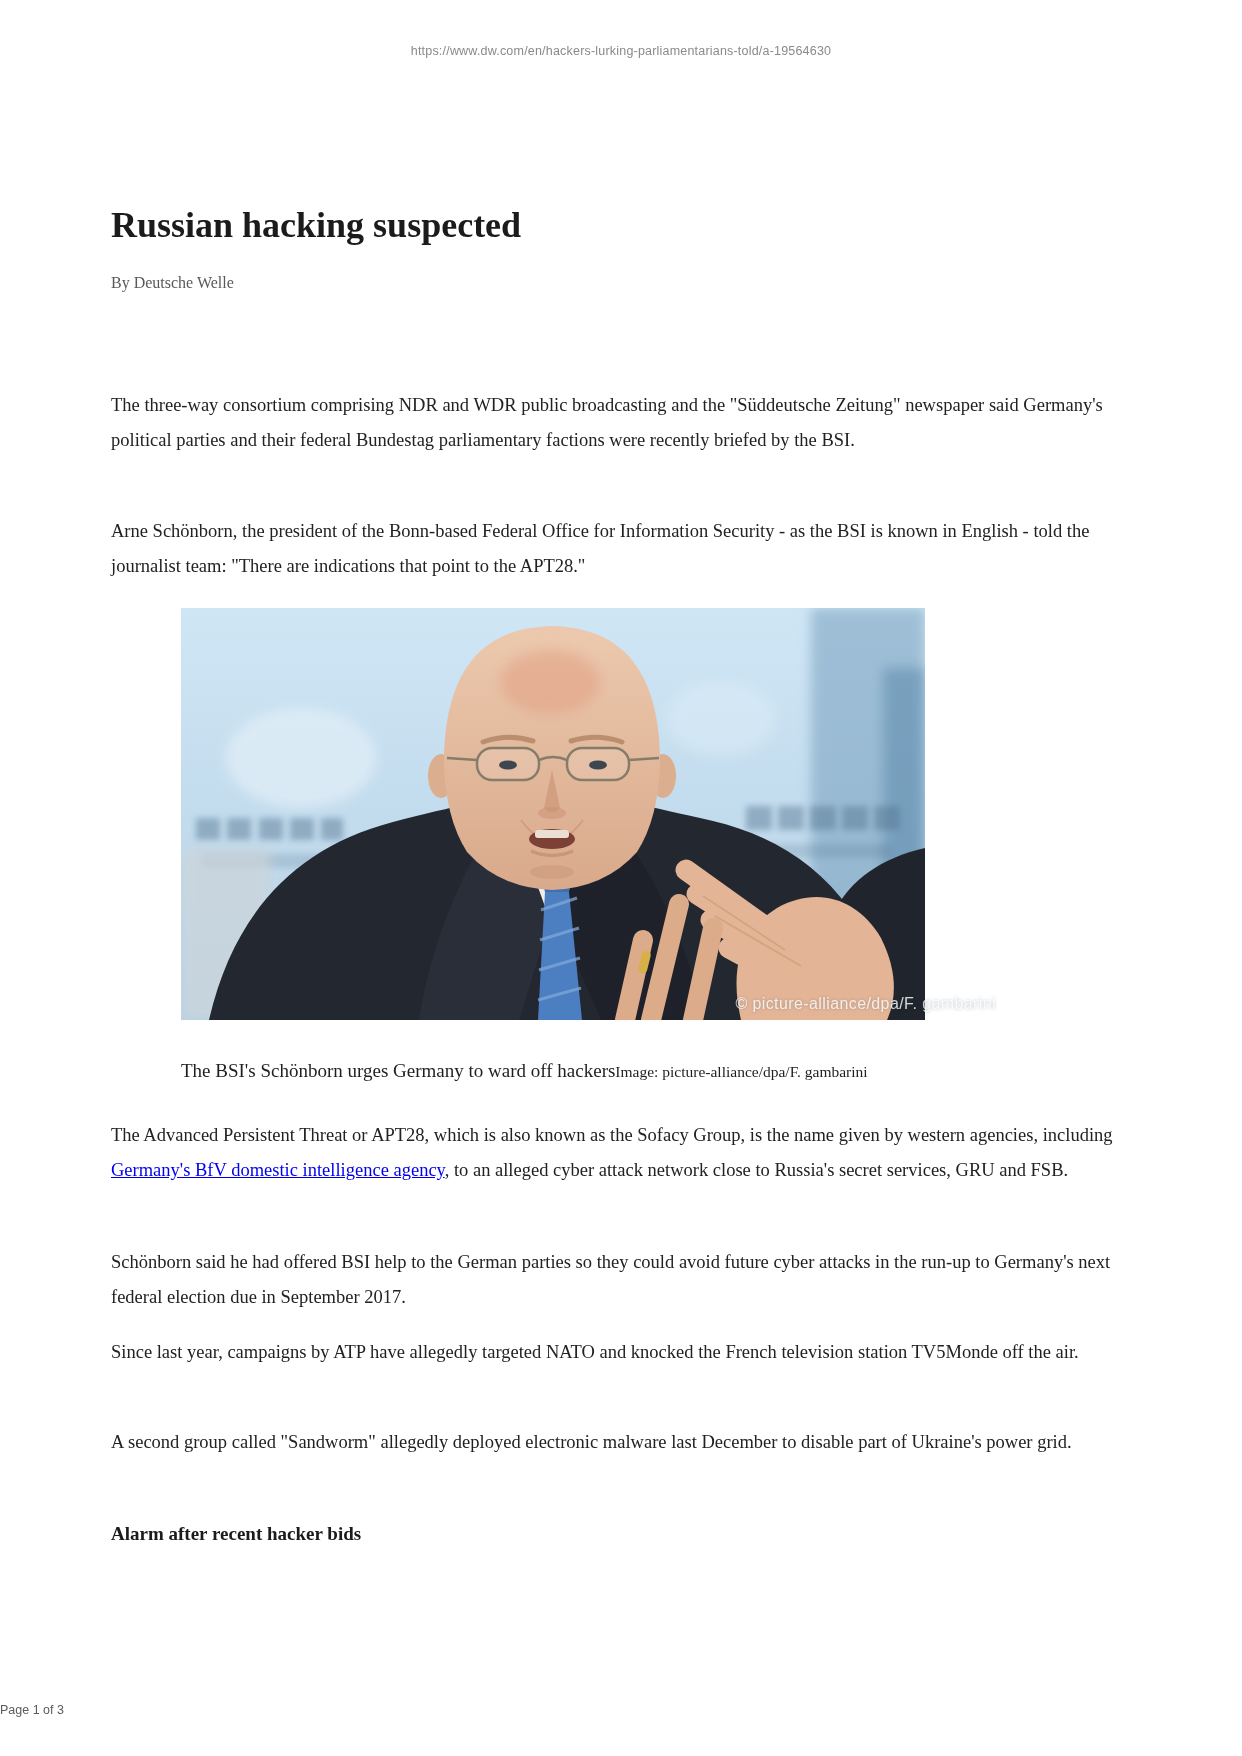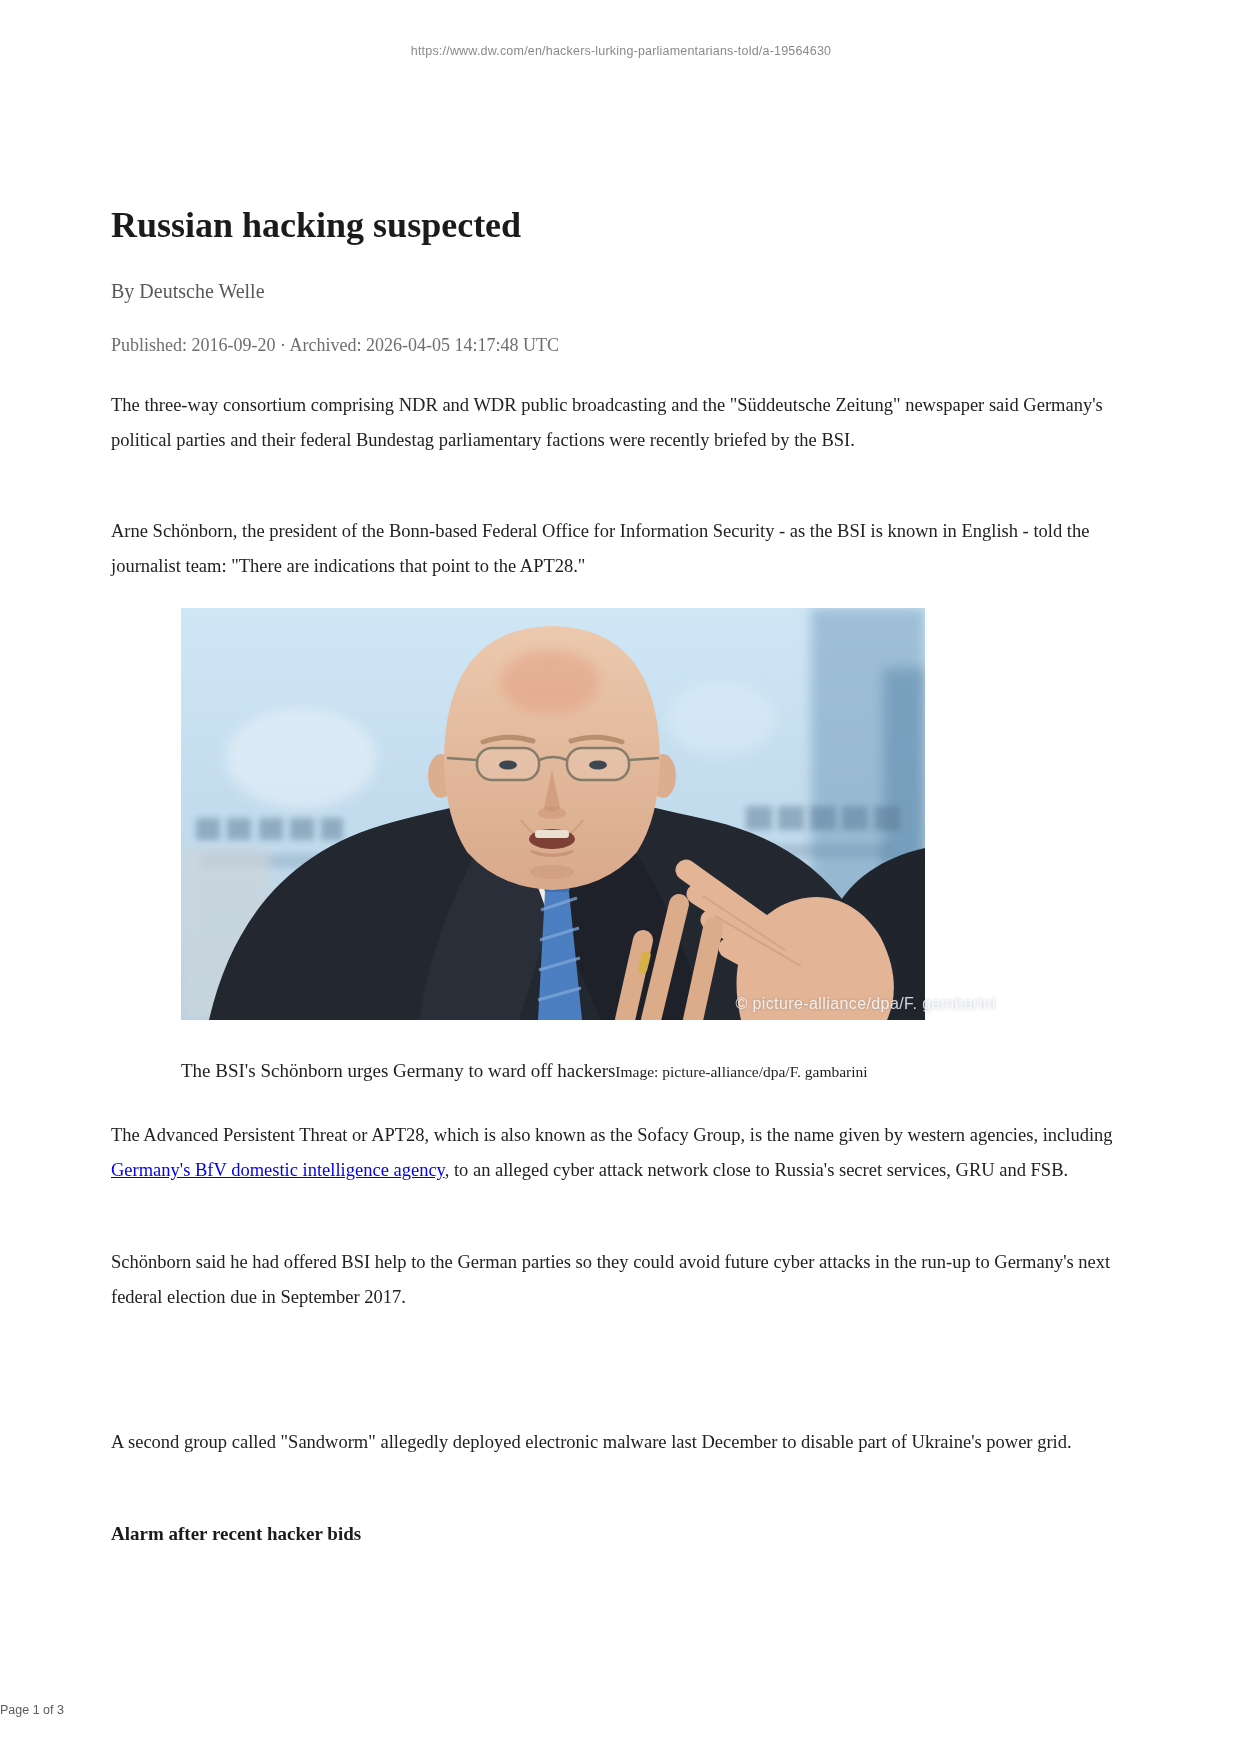--- a/index.html
+++ b/index.html
@@ -19,22 +19,22 @@
     font-size:12.5px;color:#8a8a8a;
     letter-spacing:.2px;
   }
   .abs{position:absolute;left:111px;width:1026px;}
   .article-title{
     top:203px;
     font-size:36px;font-weight:bold;line-height:44px;
     color:#1b1b1b;margin:0;
   }
   .byline{
-    top:277px;
-    font-size:20px;line-height:28px;color:#595959;
+    top:269px;
+    font-size:16px;line-height:28px;color:#595959;
   }
   .pub-meta{
     top:332px;
     font-size:18px;line-height:26px;color:#6e6e6e;
   }
   .para{
     font-size:18.5px;line-height:35px;color:#222222;
     margin:0;
   }
   .p1{top:388px;}
@@ -77,21 +77,20 @@
 <body>
 
 <div class="page">
 
   <div class="url-header">https://www.dw.com/en/hackers-lurking-parliamentarians-told/a-19564630</div>
 
   <h1 class="abs article-title">Russian hacking suspected</h1>
 
   <div class="abs byline">By Deutsche Welle</div>
 
-  <div class="abs pub-meta">Published: 2016-09-20 · Archived: 2026-04-05 14:17:48 UTC</div>
 
   <p class="abs para p1">The three-way consortium comprising NDR and WDR public broadcasting and the "Süddeutsche Zeitung" newspaper said Germany's political parties and their federal Bundestag parliamentary factions were recently briefed by the BSI.</p>
 
   <p class="abs para p2">Arne Schönborn, the president of the Bonn-based Federal Office for Information Security - as the BSI is known in English - told the journalist team: "There are indications that point to the APT28."</p>
 
   <figure class="figure">
     <svg viewBox="0 0 744 412" preserveAspectRatio="none" aria-hidden="true">
       <defs>
         <linearGradient id="bg" x1="0" y1="0" x2="0" y2="1">
           <stop offset="0" stop-color="#cfe6f5"></stop>
@@ -201,20 +200,21 @@
   </figure>
 
   <div class="caption-row">
     <span class="caption-text">The BSI's Schönborn urges Germany to ward off hackers</span><span class="caption-credit">Image: picture-alliance/dpa/F. gambarini</span>
   </div>
 
   <p class="abs para p3"><span>The Advanced Persistent Threat or APT28, which is also known as the Sofacy Group, is the name given by western agencies, including </span><a class="body-link" href="#">Germany's BfV domestic intelligence agency</a><span>, to an alleged cyber attack network close to Russia's secret services, GRU and FSB.</span></p>
 
   <p class="abs para p4">Schönborn said he had offered BSI help to the German parties so they could avoid future cyber attacks in the run-up to Germany's next federal election due in September 2017.</p>
 
+  <p class="abs para p5">Since last year, campaigns by ATP have allegedly targeted NATO and knocked the French television station TV5Monde off the air.</p>
 
   <p class="abs para p6">A second group called "Sandworm" allegedly deployed electronic malware last December to disable part of Ukraine's power grid.</p>
 
   <h2 class="abs subheading">Alarm after recent hacker bids</h2>
 
   <div class="page-footer">Page 1 of 3</div>
 
 </div>
 
 </body></html>

